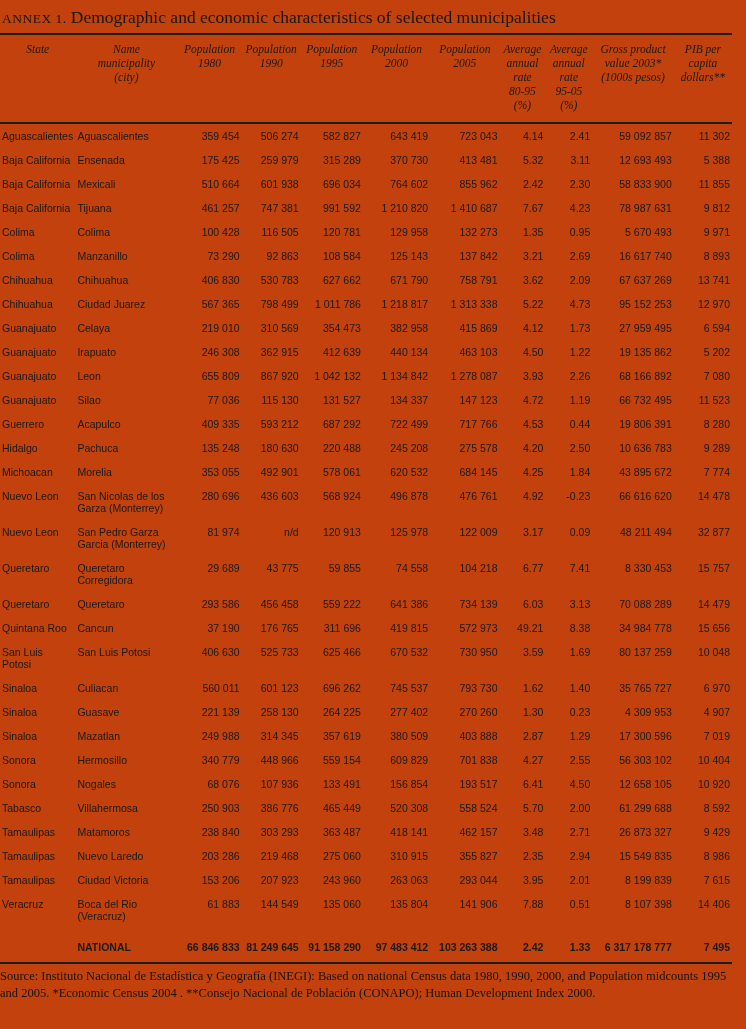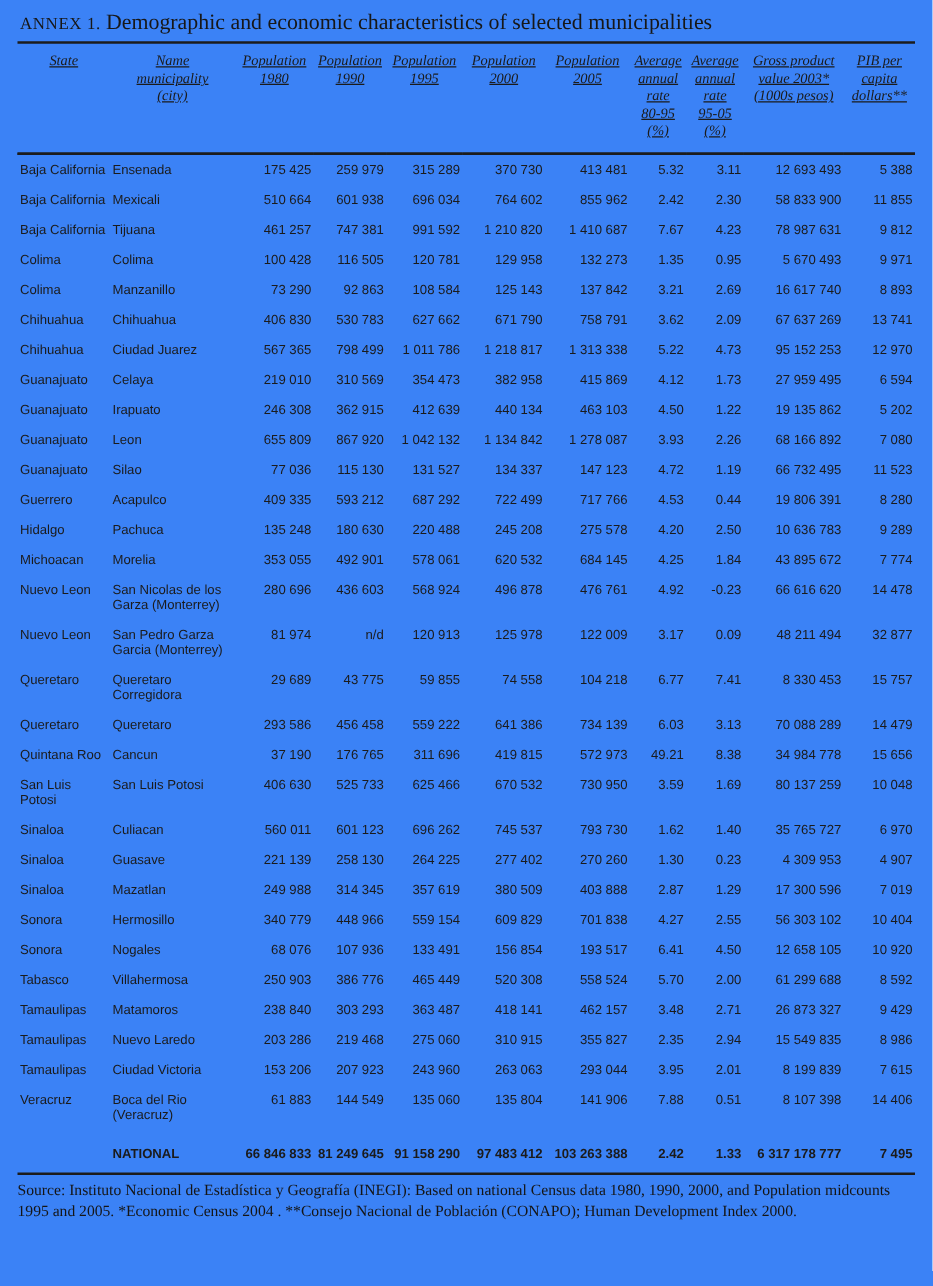--- a/index.html
+++ b/index.html
@@ -1,38 +1,37 @@
 <!DOCTYPE html>
 <html><head>
 <meta charset="utf-8">
 <style>
   html, body { margin: 0; padding: 0; background: #ffffff; }
   .page {
     width: 746px; height: 1029px; box-sizing: border-box;
-    padding: 5px 14px 0 14px; background: #3b82f6;
+    padding: 5px 14px 0 0; background: #c2410c;
     font-family: "Liberation Serif", serif; color: #171717;
     overflow: hidden;
   }
   .title-row { padding: 2px 0 5px 2px; white-space: nowrap; }
   .annex-label { font-size: 13.5px; letter-spacing: 0.5px; }
   .title-text { font-size: 17.5px; margin-left: 4px; }
   .rule-top { height: 2px; background: #1c1c1c; }
 
   table.annex {
     width: 100%; border-collapse: collapse; table-layout: fixed;
     font-family: "Liberation Sans", sans-serif; font-size: 10.5px;
     color: #1b1b1b;
   }
   thead th {
     font-family: "Liberation Serif", serif; font-style: italic;
     font-weight: normal; font-size: 11.5px; line-height: 1.22;
     text-align: center; vertical-align: top;
     padding: 7px 1px 10px 1px; white-space: pre-line;
     border-bottom: 2px solid #1c1c1c;
-    text-decoration: underline;
   }
   tbody td {
     padding: 6px 2px 6px 2px; vertical-align: top; line-height: 12px;
   }
   td.num { text-align: right; white-space: nowrap; }
   td.txt { text-align: left; }
   tr.national-row td { padding-top: 13px; padding-bottom: 9px; font-weight: bold; }
   .rule-bottom { height: 2px; background: #1c1c1c; }
 
   .source-note {
@@ -107,20 +106,33 @@
           <th>Gross product
 value 2003*
 (1000s pesos)</th>
           <th>PIB per
 capita
 dollars**</th>
         </tr>
     </thead>
     <tbody id="table-body">
         <tr>
+          <td class="txt">Aguascalientes</td>
+          <td class="txt">Aguascalientes</td>
+          <td class="num">359 454</td>
+          <td class="num">506 274</td>
+          <td class="num">582 827</td>
+          <td class="num">643 419</td>
+          <td class="num">723 043</td>
+          <td class="num">4.14</td>
+          <td class="num">2.41</td>
+          <td class="num">59 092 857</td>
+          <td class="num">11 302</td>
+        </tr>
+        <tr>
           <td class="txt">Baja California</td>
           <td class="txt">Ensenada</td>
           <td class="num">175 425</td>
           <td class="num">259 979</td>
           <td class="num">315 289</td>
           <td class="num">370 730</td>
           <td class="num">413 481</td>
           <td class="num">5.32</td>
           <td class="num">3.11</td>
           <td class="num">12 693 493</td>

